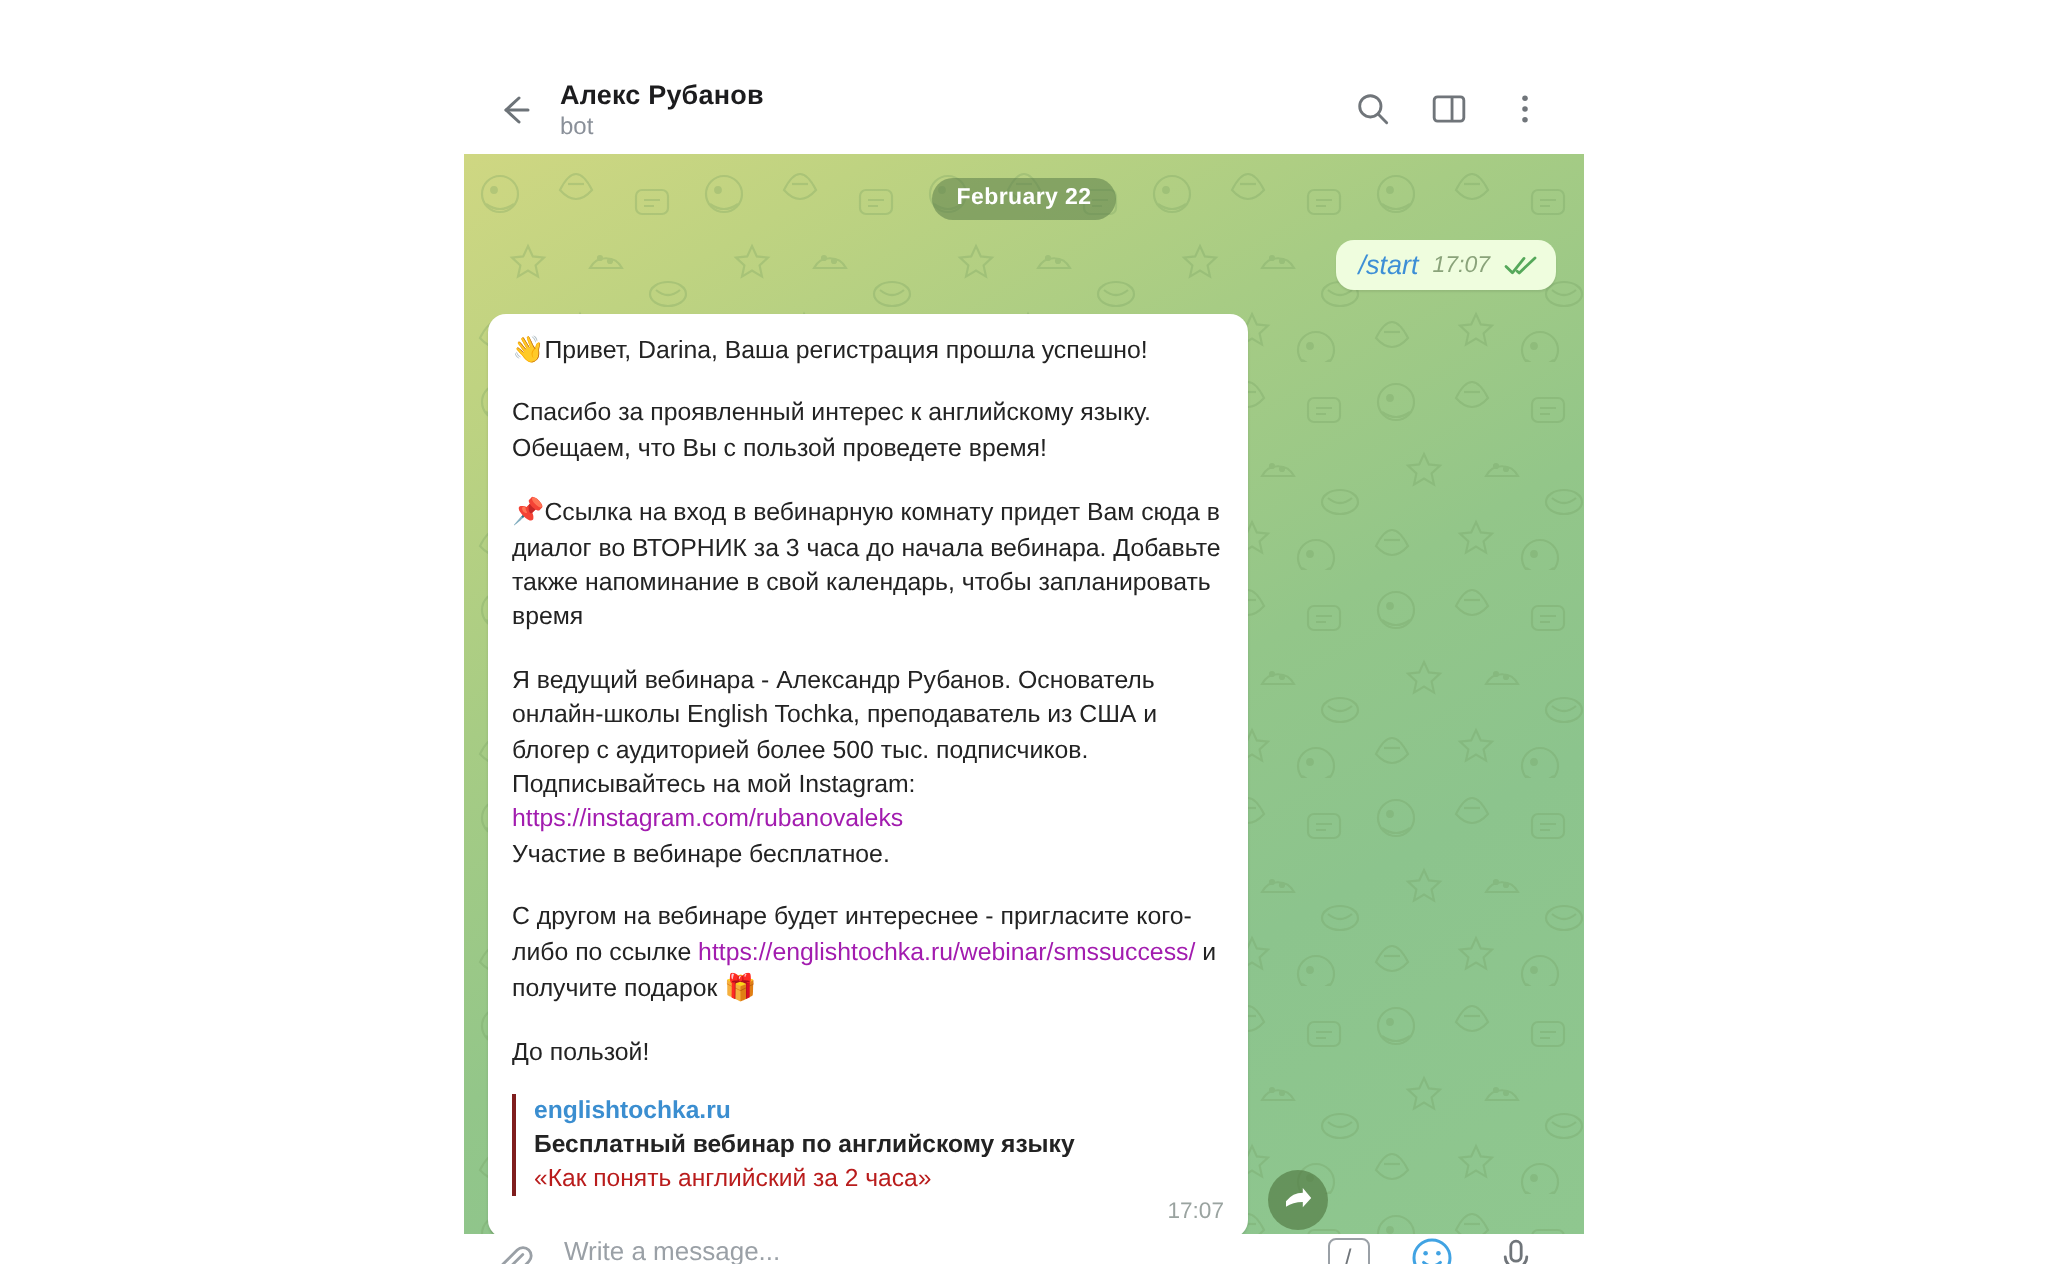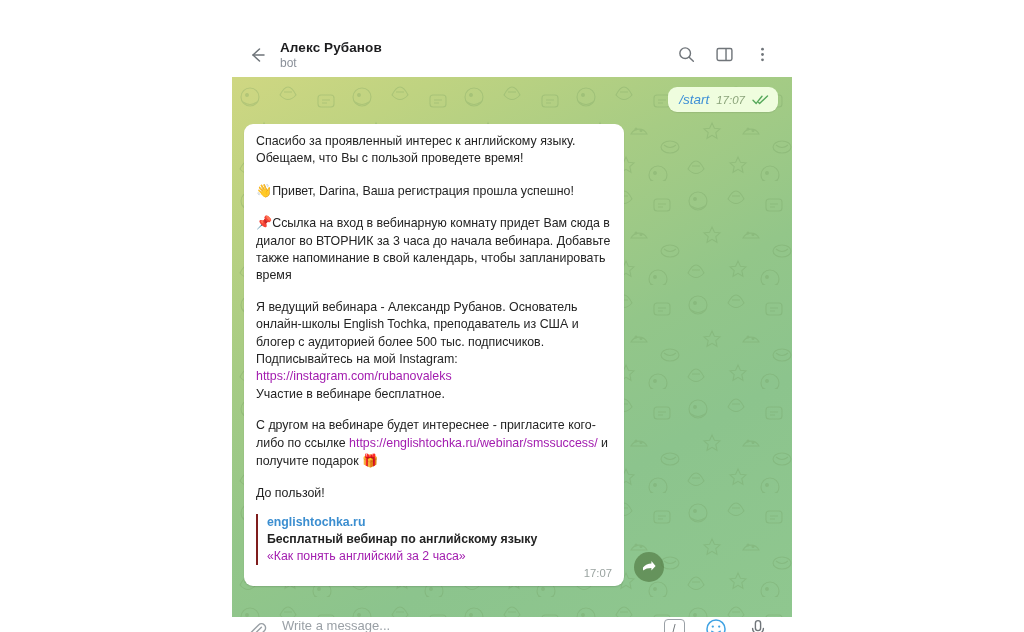--- a/index.html
+++ b/index.html
@@ -101,21 +101,21 @@
 
   
   .preview {
     border-left: 2px solid #7f1d1d;
     padding-left: 9px;
     margin-top: 12px;
     cursor: pointer;
   }
   .pv-site { color: #3b8ed0; font-size: 12.3px; font-weight: bold; line-height: 17px; }
   .pv-title { color: #232323; font-size: 12.3px; font-weight: bold; line-height: 17px; }
-  .pv-desc { color: #a21caf; font-size: 12.3px; line-height: 17px; }
+  .pv-desc { color: #b91c1c; font-size: 12.3px; line-height: 17px; }
   .in-time {
     text-align: right; color: #9aa3a0; font-size: 11.3px;
     margin-top: 2px; padding-bottom: 1px;
   }
 
   .forward-btn {
     width: 30px; height: 30px; border-radius: 50%;
     background: rgba(78,116,62,.62);
     display: flex; align-items: center; justify-content: center;
     margin-bottom: 4px; cursor: pointer;
@@ -223,42 +223,45 @@
           <use href="#dd2" x="6" y="76"></use>
           <use href="#dd4" x="48" y="78"></use>
           <use href="#dd" x="76" y="84"></use>
         </pattern>
       </defs>
       <rect width="560" height="540" fill="url(#pat)"></rect>
     </svg>
 
     <div class="chat-inner">
 
+      <div class="date-row">
+        <div class="date-pill">February 22</div>
+      </div>
 
       <div class="out-row">
         <div class="bubble-out">
           <span class="cmd">/start</span>
           <span class="meta-time">17:07</span>
           <span class="ticks">
             <svg width="17" height="11" viewBox="0 0 17 11">
               <path d="M1 6.2 L4.2 9.4 L10 2.2" fill="none" stroke="#55a85a" stroke-width="1.4" stroke-linecap="round" stroke-linejoin="round"></path>
               <path d="M6.6 8.6 L7.6 9.5 L15.5 2" fill="none" stroke="#55a85a" stroke-width="1.4" stroke-linecap="round" stroke-linejoin="round"></path>
             </svg>
           </span>
         </div>
       </div>
 
       <div class="in-row">
         <div class="bubble-in">
 
-          <p class="msg-p">Спасибо за проявленный интерес к английскому языку. Обещаем, что Вы с пользой проведете время!</p>
-
           <p class="msg-p">
             <span class="emoji">👋</span><span>Привет, Darina, Ваша регистрация прошла успешно!</span>
           </p>
+
+          <p class="msg-p">Спасибо за проявленный интерес к английскому языку. Обещаем, что Вы с пользой проведете время!</p>
 
           <p class="msg-p">
             <span class="emoji">📌</span><span>Ссылка на вход в вебинарную комнату придет Вам сюда в диалог во ВТОРНИК за 3 часа до начала вебинара. Добавьте также напоминание в свой календарь, чтобы запланировать время</span>
           </p>
 
           <p class="msg-p">
             <span>Я ведущий вебинара - Александр Рубанов. Основатель онлайн-школы English Tochka, преподаватель из США и блогер с аудиторией более 500 тыс. подписчиков. Подписывайтесь на мой Instagram: </span><a class="lnk">https://instagram.com/rubanovaleks</a><br>
             <span>Участие в вебинаре бесплатное.</span>
           </p>
 

